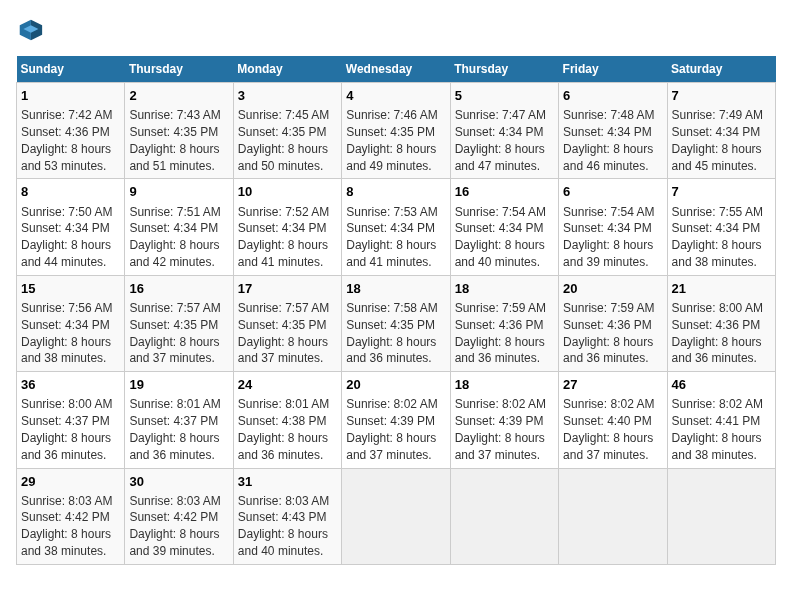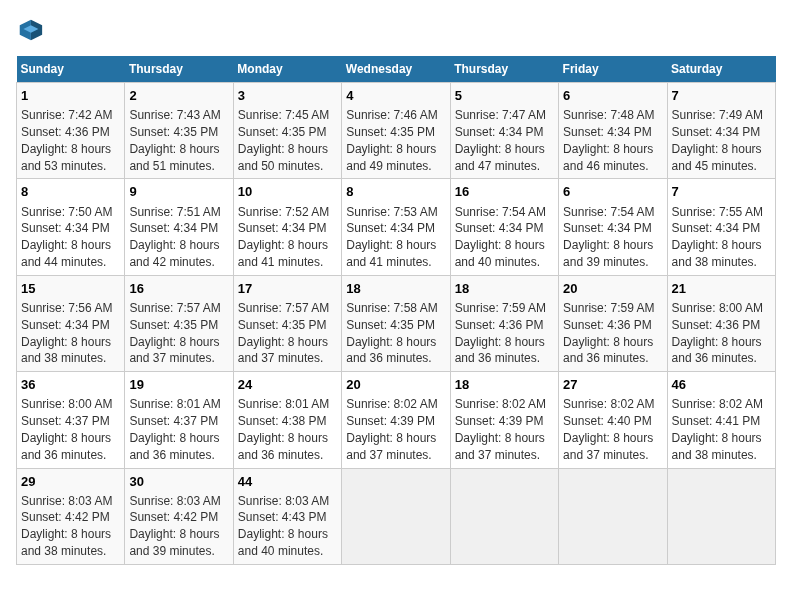--- a/index.html
+++ b/index.html
@@ -149,20 +149,20 @@
         <td><span class="day-num">19</span><span class="day-detail">Sunrise: 8:01 AM<br>Sunset: 4:37 PM<br>Daylight: 8 hours<br>and 36 minutes.</span></td>
         <td><span class="day-num">24</span><span class="day-detail">Sunrise: 8:01 AM<br>Sunset: 4:38 PM<br>Daylight: 8 hours<br>and 36 minutes.</span></td>
         <td><span class="day-num">20</span><span class="day-detail">Sunrise: 8:02 AM<br>Sunset: 4:39 PM<br>Daylight: 8 hours<br>and 37 minutes.</span></td>
         <td><span class="day-num">18</span><span class="day-detail">Sunrise: 8:02 AM<br>Sunset: 4:39 PM<br>Daylight: 8 hours<br>and 37 minutes.</span></td>
         <td><span class="day-num">27</span><span class="day-detail">Sunrise: 8:02 AM<br>Sunset: 4:40 PM<br>Daylight: 8 hours<br>and 37 minutes.</span></td>
         <td><span class="day-num">46</span><span class="day-detail">Sunrise: 8:02 AM<br>Sunset: 4:41 PM<br>Daylight: 8 hours<br>and 38 minutes.</span></td>
       </tr>
       <tr>
         <td><span class="day-num">29</span><span class="day-detail">Sunrise: 8:03 AM<br>Sunset: 4:42 PM<br>Daylight: 8 hours<br>and 38 minutes.</span></td>
         <td><span class="day-num">30</span><span class="day-detail">Sunrise: 8:03 AM<br>Sunset: 4:42 PM<br>Daylight: 8 hours<br>and 39 minutes.</span></td>
-        <td><span class="day-num">44</span><span class="day-detail">Sunrise: 8:03 AM<br>Sunset: 4:43 PM<br>Daylight: 8 hours<br>and 40 minutes.</span></td>
+        <td><span class="day-num">31</span><span class="day-detail">Sunrise: 8:03 AM<br>Sunset: 4:43 PM<br>Daylight: 8 hours<br>and 40 minutes.</span></td>
         <td class="empty"></td>
         <td class="empty"></td>
         <td class="empty"></td>
         <td class="empty"></td>
       </tr>
     </tbody>
 </table>
 
 </body></html>

